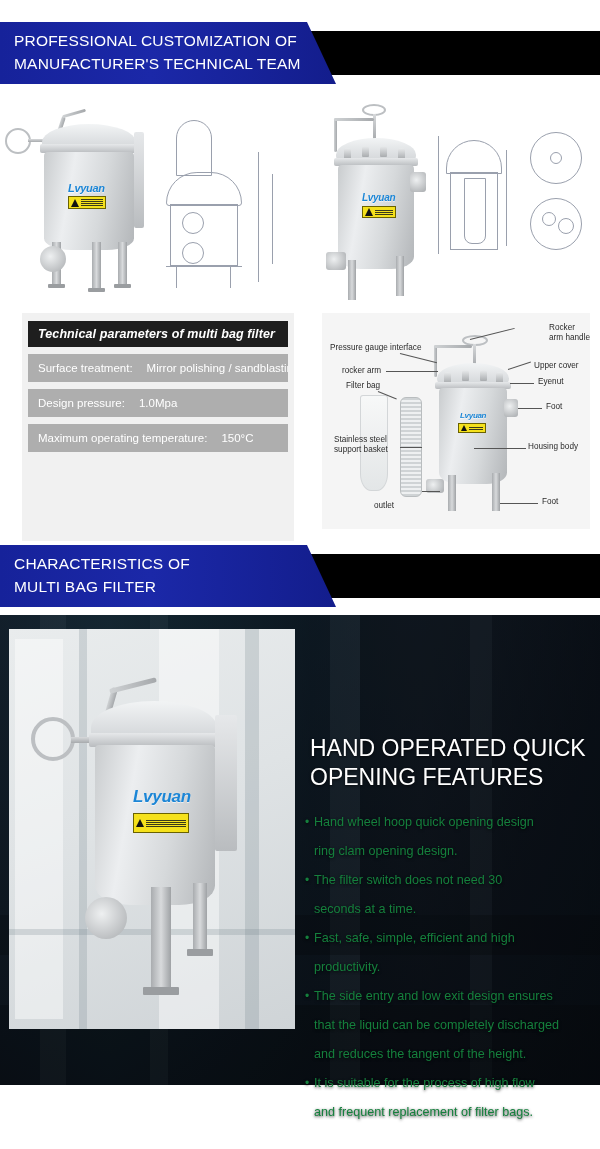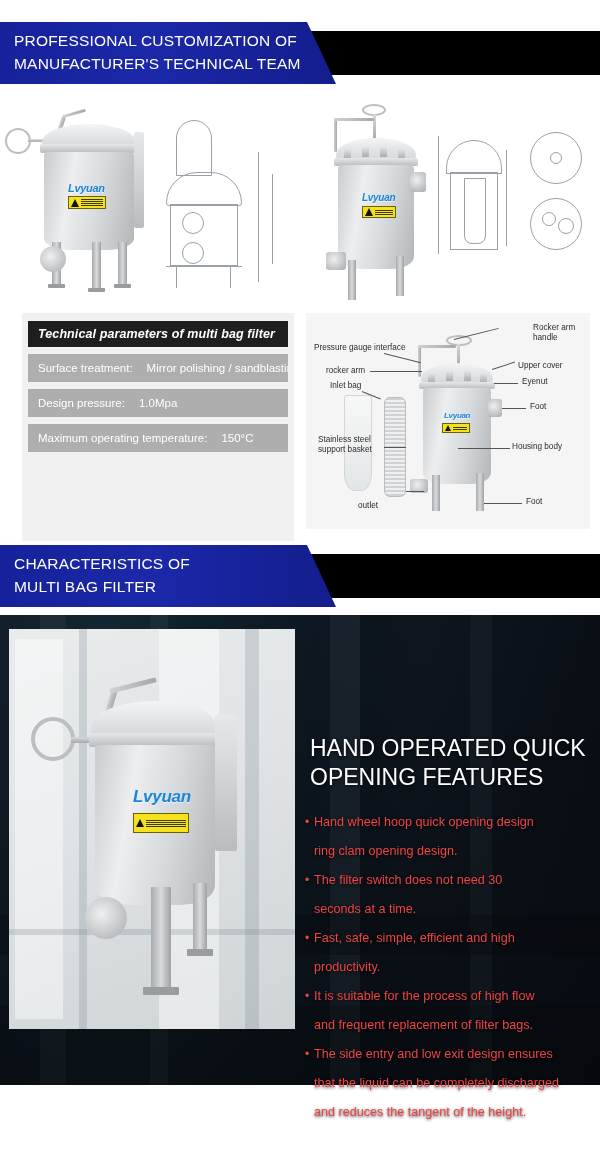--- a/index.html
+++ b/index.html
@@ -75,21 +75,21 @@
   .warn-lines i { display: block; height: 1px; background: #3a3a1a; }
 
   
   .blueprint { position: absolute; }
   .bp-l { position: absolute; background: #9aa0ad; }
   .bp-c { position: absolute; border: 1px solid #9aa0ad; border-radius: 50%; }
   .bp-r { position: absolute; border: 1px solid #9aa0ad; }
 
   
   .specs { position: relative; width: 600px; height: 232px; background: #fff;
-           display: flex; gap: 12px; padding: 4px 10px 0 22px; }
+           display: flex; gap: 28px; padding: 4px 10px 0 22px; }
   .spec-table-wrap {
     position: relative; width: 272px; background: #f1f1f1;
     padding: 8px 6px 8px 6px;
   }
   .spec-head {
     background: #1e1e1e; color: #fff; font-style: italic; font-weight: bold;
     font-size: 12.5px; line-height: 26px; height: 26px; padding-left: 10px;
     letter-spacing: .1px; white-space: nowrap; overflow: hidden;
   }
   .spec-row {
@@ -129,21 +129,21 @@
   .feat-photo .ghost { position: absolute; background: rgba(255,255,255,.45); }
   .feat-photo .ghostd { position: absolute; background: rgba(120,135,145,.25); }
 
   .feat-title {
     position: absolute; left: 310px; top: 712px; width: 288px;
     color: #fff; font-size: 23px; line-height: 29px; white-space: pre-line;
     text-shadow: 0 1px 3px rgba(0,0,0,.7);
   }
   .feat-list { position: absolute; left: 305px; top: 786px; width: 292px; }
   .feat-item {
-    color: #ef4444; font-size: 12.6px; line-height: 29px;
+    color: #15803d; font-size: 12.6px; line-height: 29px;
     text-shadow: 0 1px 3px rgba(0,0,0,.8);
     position: relative; padding-left: 9px; white-space: pre-line;
   }
   .feat-item::before {
     content: "•"; position: absolute; left: 0; top: 0; font-size: 12px;
   }
 </style>
 </head>
 <body>
 
@@ -306,21 +306,21 @@
       <div class="dg-line" style="left:152px; top:135px; width:52px;"></div>
       <div class="dg-line" style="left:56px;  top:78px; width:20px; transform:rotate(22deg);"></div>
       <div class="dg-line" style="left:78px;  top:134px; width:22px;"></div>
       <div class="dg-line" style="left:100px; top:178px; width:18px;"></div>
       <div class="dg-line" style="left:178px; top:190px; width:38px;"></div>
 
       <div class="dg-label" style="left:190px; top:10px;margin-left:37px;">Rocker arm handle</div>
       <div class="dg-label" style="left:8px;   top:30px;">Pressure gauge interface</div>
       <div class="dg-label" style="left:20px;  top:53px;">rocker arm</div>
       <div class="dg-label" style="left:212px; top:48px;">Upper cover</div>
-      <div class="dg-label" style="left:24px;  top:68px;">Inlet bag</div>
+      <div class="dg-label" style="left:24px;  top:68px;">Filter bag</div>
       <div class="dg-label" style="left:216px; top:64px;">Eyenut</div>
       <div class="dg-label" style="left:224px; top:89px;">Foot</div>
       <div class="dg-label" style="left:12px;  top:122px;">Stainless steel
 support basket</div>
       <div class="dg-label" style="left:206px; top:129px;">Housing body</div>
       <div class="dg-label" style="left:52px;  top:188px;">outlet</div>
       <div class="dg-label" style="left:220px; top:184px;text-align:right;">Foot</div>
     </div>
   </div>
 
@@ -383,20 +383,20 @@
   <div class="feat-title">HAND OPERATED QUICK
 OPENING FEATURES</div>
 
   <div class="feat-list">
     <div class="feat-item">Hand wheel hoop quick opening design
  ring clam opening design.</div>
     <div class="feat-item">The filter switch does not need 30
  seconds at a time.</div>
     <div class="feat-item">Fast, safe, simple, efficient and high
  productivity.</div>
-    <div class="feat-item">It is suitable for the process of high flow
- and frequent replacement of filter bags.</div>
     <div class="feat-item">The side entry and low exit design ensures
  that the liquid can be completely discharged
  and reduces the tangent of the height.</div>
+    <div class="feat-item">It is suitable for the process of high flow
+ and frequent replacement of filter bags.</div>
   </div>
 
 </div>
 
 </body></html>

